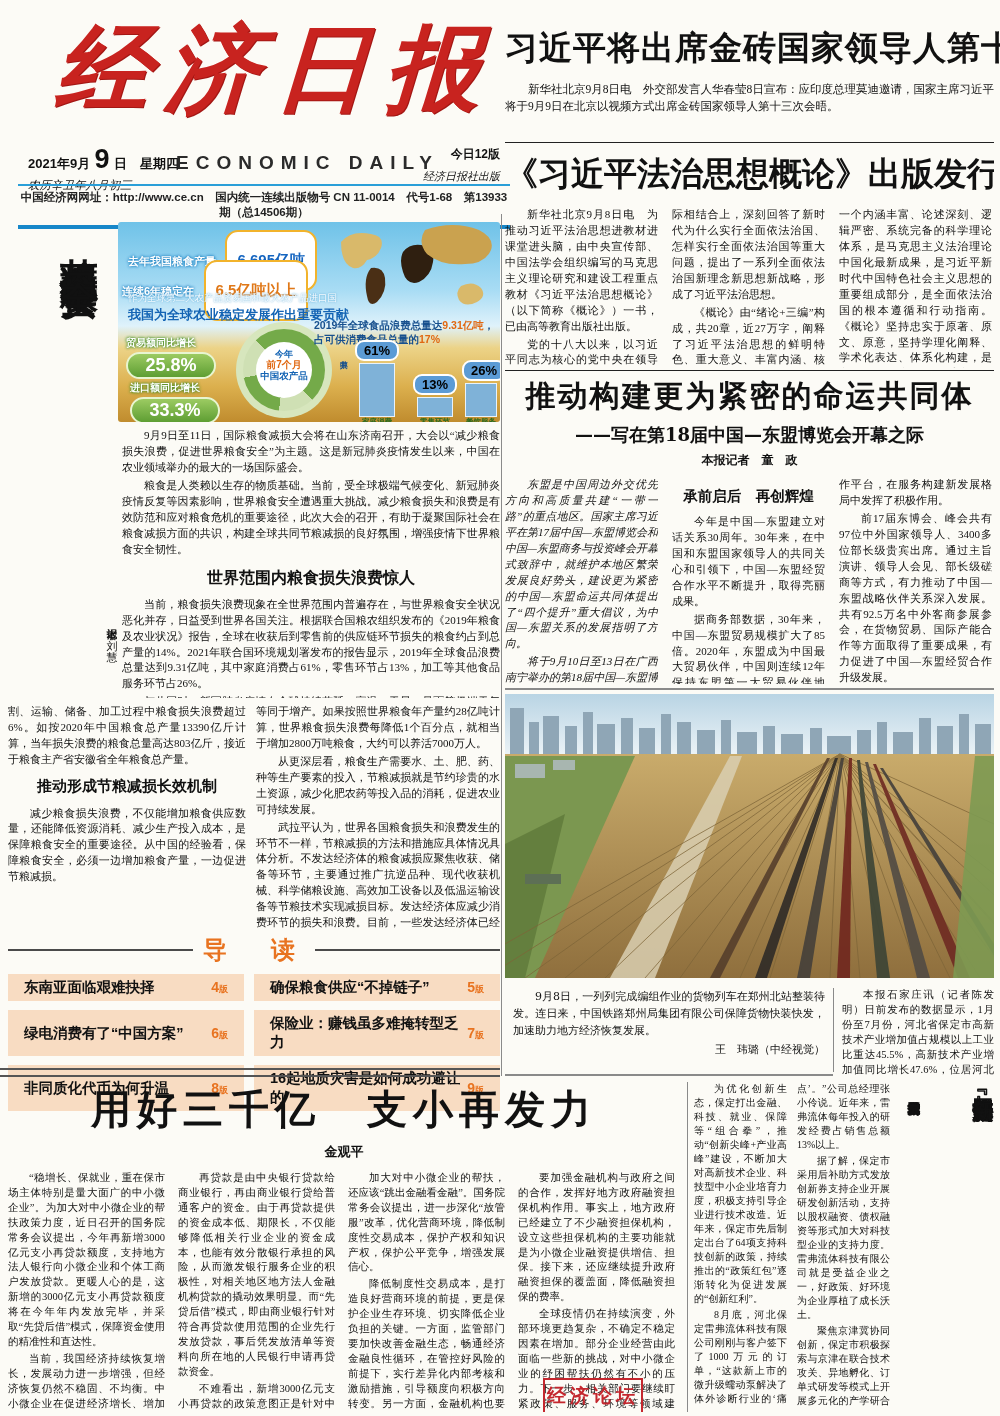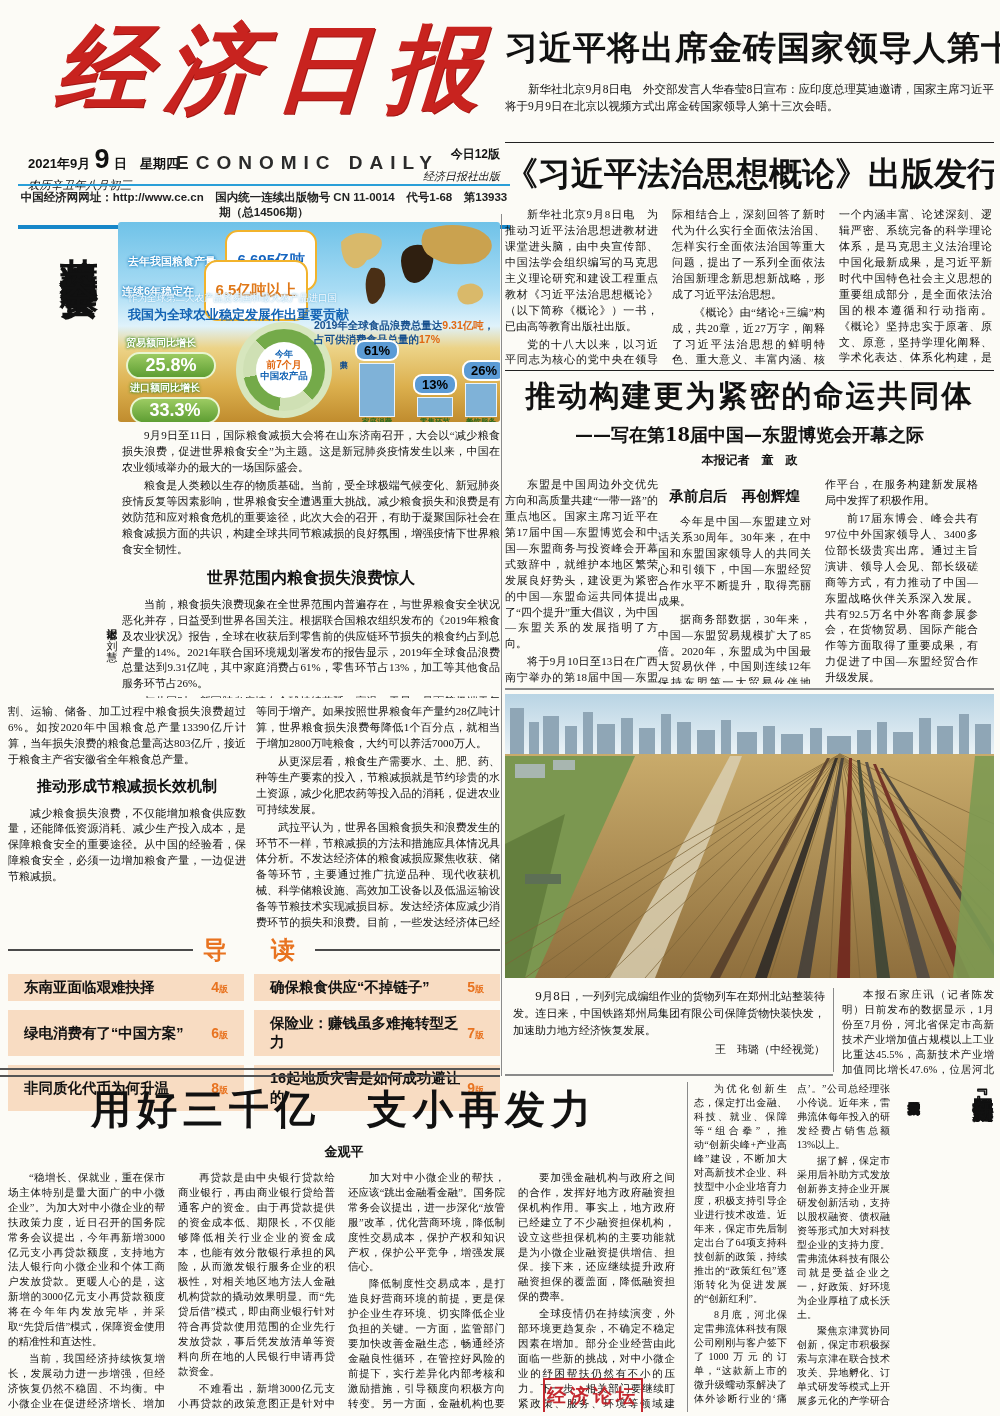--- a/index.html
+++ b/index.html
@@ -114,21 +114,21 @@
       </div>
     </div>
   </div>
   <div class="rule" style="left:505px;top:370px;width:489px;height:1px;"></div>
 
   <div class="abs" style="left:505px;top:376px;width:489px;height:308px;overflow:hidden;">
     <div class="h-asean">推动构建更为紧密的命运共同体</div>
     <div class="h-asean-sub" style="margin-top:6px;">——写在第18届中国—东盟博览会开幕之际</div>
     <div class="byline" style="margin-top:5px;">本报记者　童　政</div>
     <div style="margin-top:8px;height:212px;overflow:hidden;">
-      <div class="col serif body-txt" style="width:153px;height:212px;">
+      <div class="col serif body-txt" style="width:153px;margin-right:14px;height:212px;font-style:italic;">
         <p>东盟是中国周边外交优先方向和高质量共建“一带一路”的重点地区。国家主席习近平在第17届中国—东盟博览会和中国—东盟商务与投资峰会开幕式致辞中，就维护本地区繁荣发展良好势头，建设更为紧密的中国—东盟命运共同体提出了“四个提升”重大倡议，为中国—东盟关系的发展指明了方向。</p>
         <p>将于9月10日至13日在广西南宁举办的第18届中国—东盟博览会（以下简称“东博会”）以“共享陆海新通道新机遇，共建中国—东盟命运共同体”为主题，继续采取“实体展+云上东博会”办会形式，将充分利用中国—东盟建立对话关系30周年、中国—东盟可持续发展合作年的契机，推动构建更为紧密的中国—东盟命运共同体。</p>
       </div>
       <div class="col serif body-txt" style="width:153px;margin-right:14px;height:212px;">
         <div class="subhead">承前启后　再创辉煌</div>
         <p>今年是中国—东盟建立对话关系30周年。30年来，在中国和东盟国家领导人的共同关心和引领下，中国—东盟经贸合作水平不断提升，取得亮丽成果。</p>
         <p>据商务部数据，30年来，中国—东盟贸易规模扩大了85倍。2020年，东盟成为中国最大贸易伙伴，中国则连续12年保持东盟第一大贸易伙伴地位。今年上半年，双方贸易同比增长38.2%，继续显现强劲增长势头。</p>
 
       </div>
       <div class="col serif body-txt" style="width:153px;height:212px;">

